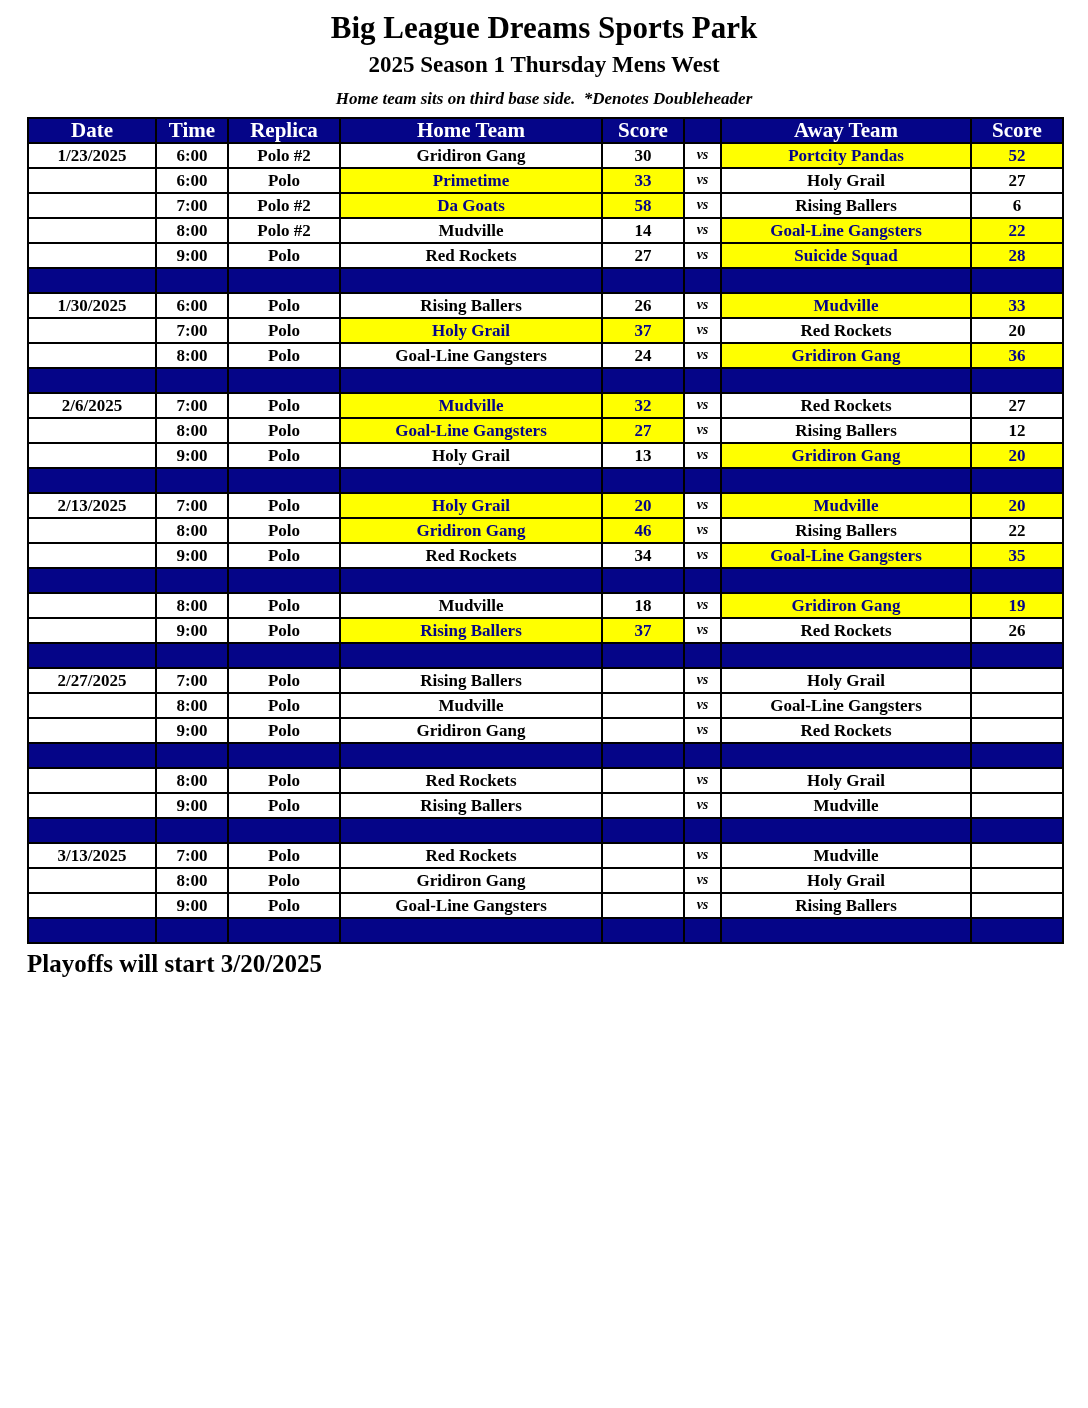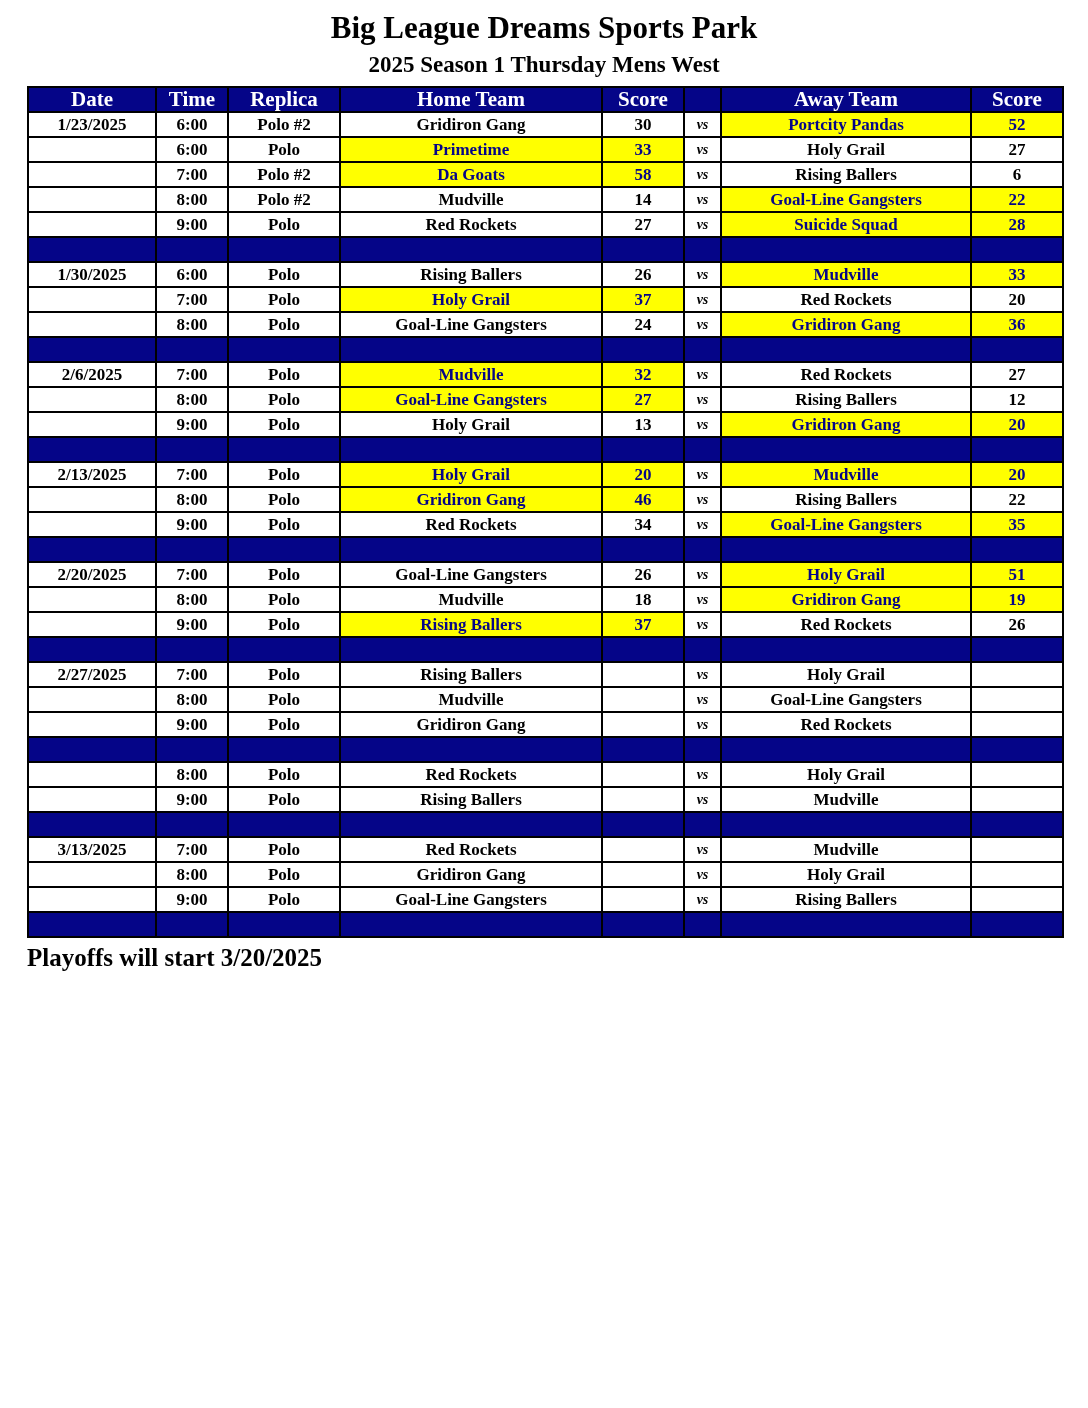--- a/index.html
+++ b/index.html
@@ -81,20 +81,21 @@
     font-size: 25px;
     font-weight: bold;
   }
 </style>
 </head>
 <body>
 
 <div class="page">
   <h1 class="title">Big League Dreams Sports Park</h1>
   <h2 class="subtitle">2025 Season 1 Thursday Mens West</h2>
+  <p class="note">Home team sits on third base side.  *Denotes Doubleheader</p>
 
   <table class="schedule">
     <colgroup>
       <col style="width:128px">
         <col style="width:72px">
         <col style="width:112px">
       <col style="width:262px">
         <col style="width:82px">
         <col style="width:37px">
       <col style="width:250px">
@@ -287,30 +288,20 @@
           <td></td>
           <td></td>
           <td></td>
           <td></td>
           <td></td>
           <td></td>
           <td></td>
           <td></td>
         </tr>
         <tr>
-          <td>2/20/2025</td>
-          <td>7:00</td>
-          <td>Polo</td>
-          <td>Goal-Line Gangsters</td>
-          <td>26</td>
-          <td class="vs">vs</td>
-          <td class="hl">Holy Grail</td>
-          <td class="hl">51</td>
-        </tr>
-        <tr>
           <td></td>
           <td>8:00</td>
           <td>Polo</td>
           <td>Mudville</td>
           <td>18</td>
           <td class="vs">vs</td>
           <td class="hl">Gridiron Gang</td>
           <td class="hl">19</td>
         </tr>
         <tr>

